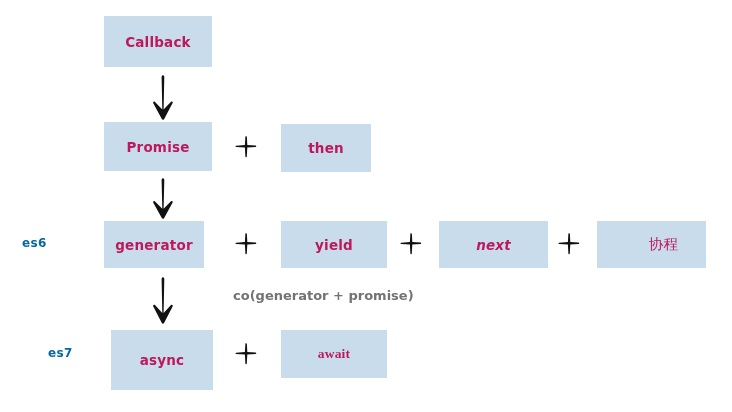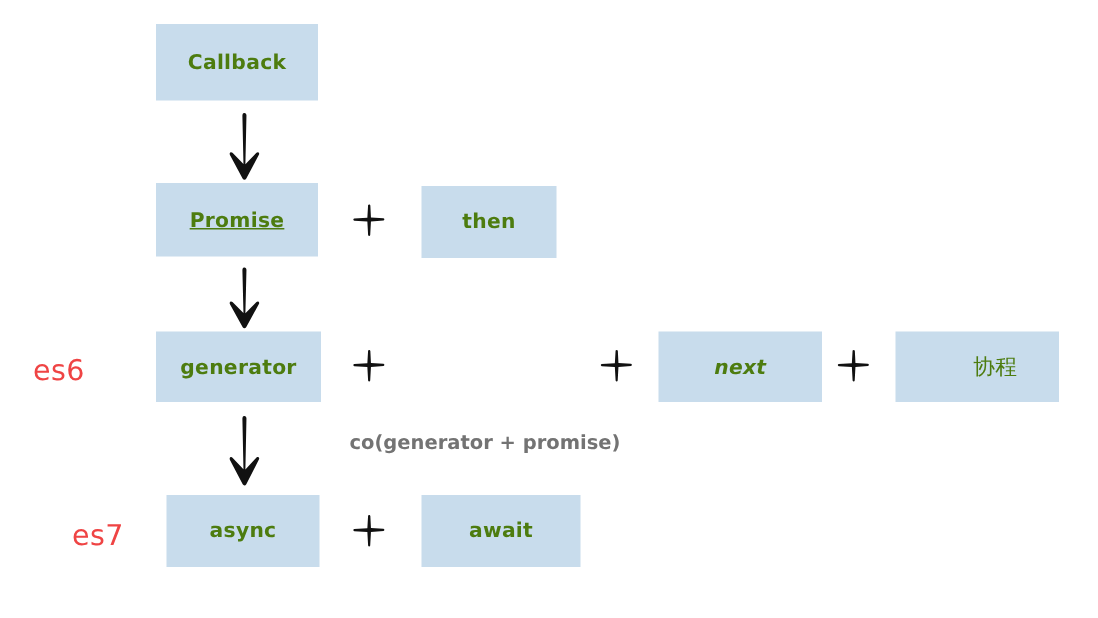--- a/index.html
+++ b/index.html
@@ -14,35 +14,35 @@
     background: #ffffff;
     font-family: "DejaVu Sans", sans-serif;
     overflow: hidden;
   }
   .node {
     position: absolute;
     background: #c8dcec;
     display: flex;
     align-items: center;
     justify-content: center;
-    color: #4d7c0f;
+    color: #be185d;
     font-size: 13.5px;
     font-weight: 700;
     letter-spacing: 0.2px;
     box-sizing: border-box;
   }
   .node.cjk {
     font-size: 14.5px;
     font-weight: 500;
   }
   .row-label {
     position: absolute;
-    color: #ef4444;
-    font-size: 19px;
-    font-weight: 400;
+    color: #0369a1;
+    font-size: 12px;
+    font-weight: 700;
     letter-spacing: 0.3px;
     white-space: nowrap;
   }
   .plus {
     position: absolute;
     width: 26px;
     height: 26px;
     color: #111111;
   }
   .plus svg { display: block; }
@@ -62,34 +62,35 @@
 </head>
 <body>
 
 <div id="canvas">
 
   <div class="row-label" style="left:22px; top:236px;">es6</div>
   <div class="row-label" style="left:22px; top:346px;margin-left:26px;">es7</div>
 
   <div class="node" style="left:104px; top:16px; width:108px; height:51px;">Callback</div>
 
-  <div class="node" style="left:104px; top:122px; width:108px; height:49px;text-decoration:underline;">Promise</div>
+  <div class="node" style="left:104px; top:122px; width:108px; height:49px;">Promise</div>
 
   <div class="node" style="left:281px; top:124px; width:90px; height:48px;">then</div>
 
-  <div class="node" style="left:104px; top:221px; width:110px; height:47px;">generator</div>
+  <div class="node" style="left:104px; top:221px; width:100px; height:47px;">generator</div>
 
+  <div class="node" style="left:281px; top:221px; width:106px; height:47px;">yield</div>
 
   <div class="node" style="left:439px; top:221px; width:109px; height:47px;font-style:italic;">next</div>
 
   <div class="node cjk" style="left:597px; top:221px; width:109px; height:47px;padding-left:24px;">协程</div>
 
-  <div class="node" style="left:111px; top:330px; width:102px; height:48px;">async</div>
+  <div class="node" style="left:111px; top:330px; width:102px; height:60px;">async</div>
 
-  <div class="node" style="left:281px; top:330px; width:106px; height:48px;">await</div>
+  <div class="node" style="left:281px; top:330px; width:106px; height:48px;font-family:Liberation Serif, serif;">await</div>
 
   <div class="plus" style="left:233px; top:134px;">
     <svg width="26" height="26" viewBox="0 0 26 26" aria-hidden="true">
       <path d="M12.4 2.6 C12.9 2.0 13.8 2.2 13.9 3.0 L14.3 11.0 L22.5 11.5 C23.4 11.6 23.5 12.7 22.7 13.0 L14.3 13.6 L13.8 22.6 C13.7 23.5 12.6 23.5 12.4 22.7 L11.9 13.6 L3.2 13.1 C2.4 13.0 2.3 11.9 3.1 11.7 L11.9 11.1 Z" fill="currentColor"></path>
     </svg>
   </div>
 
   <div class="plus" style="left:233px; top:231px;">
     <svg width="26" height="26" viewBox="0 0 26 26" aria-hidden="true">
       <path d="M12.4 2.6 C12.9 2.0 13.8 2.2 13.9 3.0 L14.3 11.0 L22.5 11.5 C23.4 11.6 23.5 12.7 22.7 13.0 L14.3 13.6 L13.8 22.6 C13.7 23.5 12.6 23.5 12.4 22.7 L11.9 13.6 L3.2 13.1 C2.4 13.0 2.3 11.9 3.1 11.7 L11.9 11.1 Z" fill="currentColor"></path>

